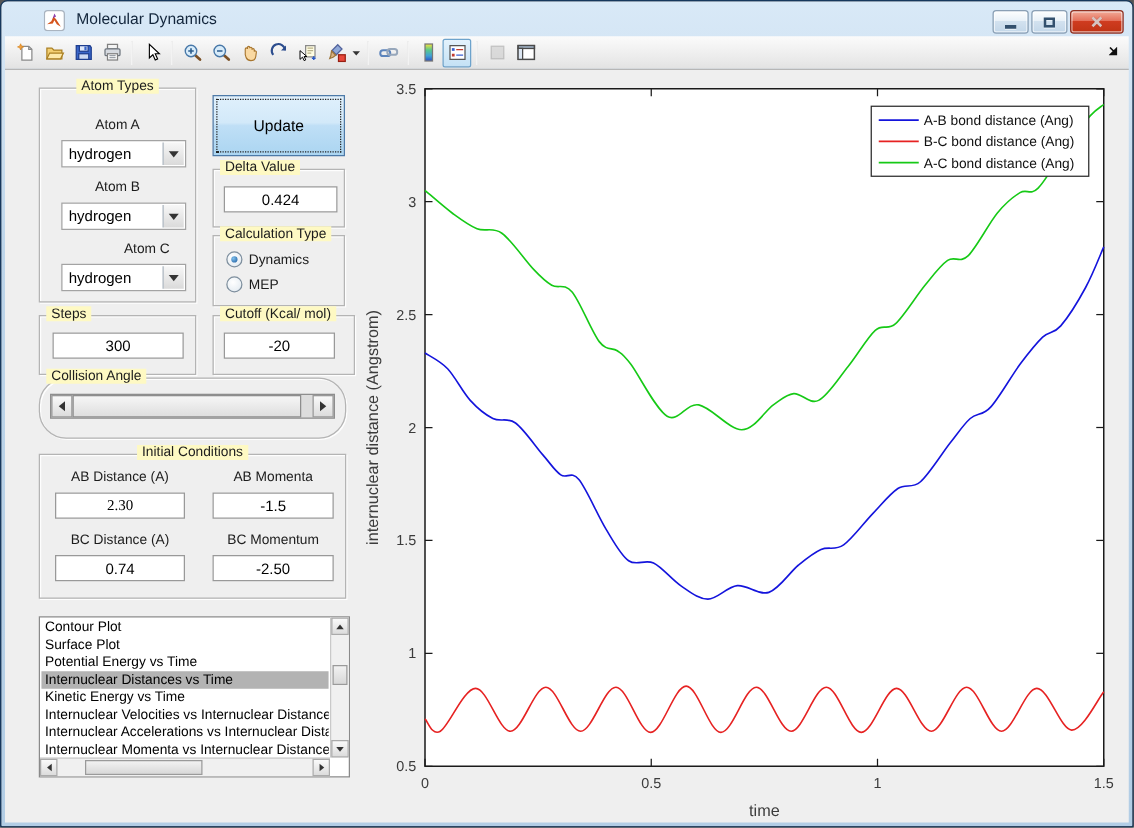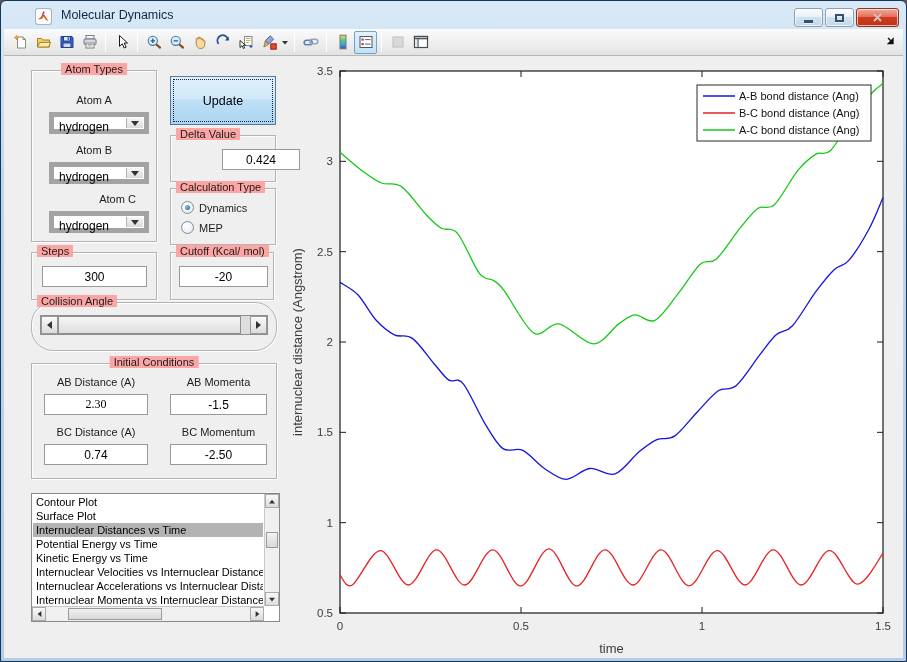--- a/index.html
+++ b/index.html
@@ -27,27 +27,27 @@
   .tb svg{width:16px;height:16px;}
   .tb.narrow{width:10px;}
   .tb.pressed{background:linear-gradient(#e4f2fc,#c4e1f5);border:1px solid #6da3cc;border-radius:2px;}
   .tbsep{width:1px;height:19px;background:#c3c3c3;border-right:1px solid #fff;margin:0 4px;flex:0 0 auto;}
   .tb-overflow{position:absolute;right:6px;top:8px;}
   
   .client{position:absolute;top:55px;left:3px;right:3px;bottom:3px;background:#efefef;}
   label,.lbl{font-size:11px;color:#1c1c1c;}
   .gbox{position:absolute;border:1px solid #b4b4b4;
     box-shadow:1px 1px 0 rgba(255,255,255,.9),inset 1px 1px 0 rgba(255,255,255,.9);}
-  .gtitle{position:absolute;top:-8px;background:#fca5a5;padding:0 4px;font-size:11px;color:#1c1c1c;white-space:nowrap;}
+  .gtitle{position:absolute;top:-8px;background:#fef9c3;padding:0 4px;font-size:11px;color:#1c1c1c;white-space:nowrap;}
   .gtitle.center{left:50%;transform:translateX(-50%);}
   .gtitle.left{left:5px;}
   .ctr-lbl{position:absolute;width:100%;text-align:center;font-size:11px;color:#1c1c1c;}
   .edit{position:absolute;height:21px;border:1px solid #999;background:#fff;text-align:center;
     font:12px "Liberation Sans",sans-serif;color:#000;padding:0;}
-  .combo{position:absolute;width:100px;height:22px;background:#fff;border:5px solid #a3a3a3;}
+  .combo{position:absolute;width:100px;height:22px;background:#fff;border:1px solid #a3a3a3;}
   .combo .ctxt{position:absolute;left:5px;top:3px;font-size:12px;color:#000;}
   .combo .carr{position:absolute;right:1px;top:1px;bottom:1px;width:17px;
     background:linear-gradient(#f7f7f7,#dadada);border-left:1px solid #aab4bd;
     display:flex;align-items:center;justify-content:center;}
   .tri-down{width:0;height:0;border-left:4px solid transparent;border-right:4px solid transparent;border-top:5px solid #333;}
   .tri-up{width:0;height:0;border-left:4px solid transparent;border-right:4px solid transparent;border-bottom:5px solid #333;}
   .tri-left{width:0;height:0;border-top:4px solid transparent;border-bottom:4px solid transparent;border-right:5px solid #333;}
   .tri-right{width:0;height:0;border-top:4px solid transparent;border-bottom:4px solid transparent;border-left:5px solid #333;}
   .update-btn{position:absolute;left:166px;top:20px;width:106px;height:49px;border:1px solid #4d7aa8;
     background:linear-gradient(#e0f0fc 0%,#d2e9f9 45%,#bfdff6 50%,#abd5f1 100%);
@@ -263,41 +263,41 @@
           </span>
       </div>
     </div>
 
     <div class="update-btn">
       <span>Update</span>
     </div>
 
     <div class="gbox" style="left:166px;top:79px;width:106px;height:47px;">
       <span class="gtitle left">Delta Value</span>
-      <input class="edit" style="left: 8px; top: 13px; width: 78px; margin-left: 43px;" readonly="" value="0.424">
+      <input class="edit" style="left: 8px; top: 13px; width: 91px;" readonly="" value="0.424">
     </div>
 
     <div class="gbox" style="left:166px;top:132px;width:106px;height:57px;">
       <span class="gtitle left">Calculation Type</span>
       <div class="radio-row" style="left:10px;top:12px;">
         <span class="radio checked"></span>
         <span class="lbl">Dynamics</span>
       </div>
       <div class="radio-row" style="left:10px;top:32px;">
         <span class="radio"></span>
         <span class="lbl">MEP</span>
       </div>
     </div>
 
     <div class="gbox" style="left:27px;top:196px;width:126px;height:48px;">
       <span class="gtitle left">Steps</span>
       <input class="edit" style="left: 10px; top: 13px; width: 105px;" readonly="" value="300">
     </div>
 
-    <div class="gbox" style="left:166px;top:196px;width:104px;height:48px;">
+    <div class="gbox" style="left:166px;top:196px;width:114px;height:48px;">
       <span class="gtitle left">Cutoff (Kcal/ mol)</span>
       <input class="edit" style="left: 8px; top: 13px; width: 89px;" readonly="" value="-20">
     </div>
 
     <div class="gbox" style="left:27px;top:246px;width:246px;height:49px;border-radius:22px;">
       <span class="gtitle left">Collision Angle</span>
       <div class="slider" style="left:8px;top:12px;width:228px;">
         <div class="sl-btn" style="left:0;">
             <span class="tri-left"></span>
           </div>
@@ -317,22 +317,22 @@
       <div class="lbl" style="position:absolute;left:12px;top:62px;width:104px;text-align:center;">BC Distance (A)</div>
       <div class="lbl" style="position:absolute;left:138px;top:62px;width:97px;text-align:center;">BC Momentum</div>
       <input class="edit" style="left: 12px; top: 80px; width: 104px;" readonly="" value="0.74">
       <input class="edit" style="left: 138px; top: 80px; width: 97px;" readonly="" value="-2.50">
     </div>
 
     <div class="listbox">
       <div class="list-items" id="list-items">
           <div class="list-item">Contour Plot</div>
           <div class="list-item">Surface Plot</div>
+          <div class="list-item">Potential Energy vs Time</div>
           <div class="list-item selected">Internuclear Distances vs Time</div>
-          <div class="list-item">Potential Energy vs Time</div>
           <div class="list-item">Kinetic Energy vs Time</div>
           <div class="list-item">Internuclear Velocities vs Internuclear Distance</div>
           <div class="list-item">Internuclear Accelerations vs Internuclear Distance</div>
           <div class="list-item">Internuclear Momenta vs Internuclear Distance</div>
         </div>
       <div class="sbv">
         <div class="sb-btn" style="left:0;right:0;top:0;height:14px;">
             <span class="tri-up t"></span>
           </div>
         <div class="sb-thumb" style="left:1px;right:1px;top:38px;height:16px;"></div>

